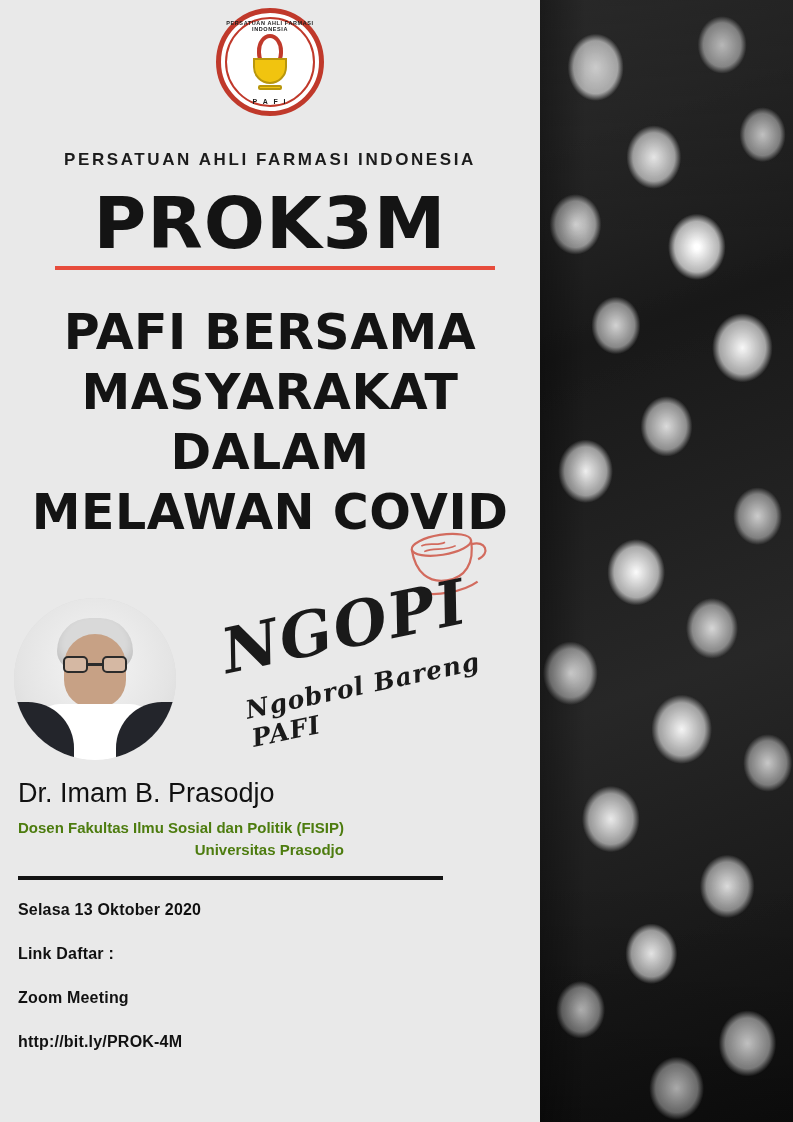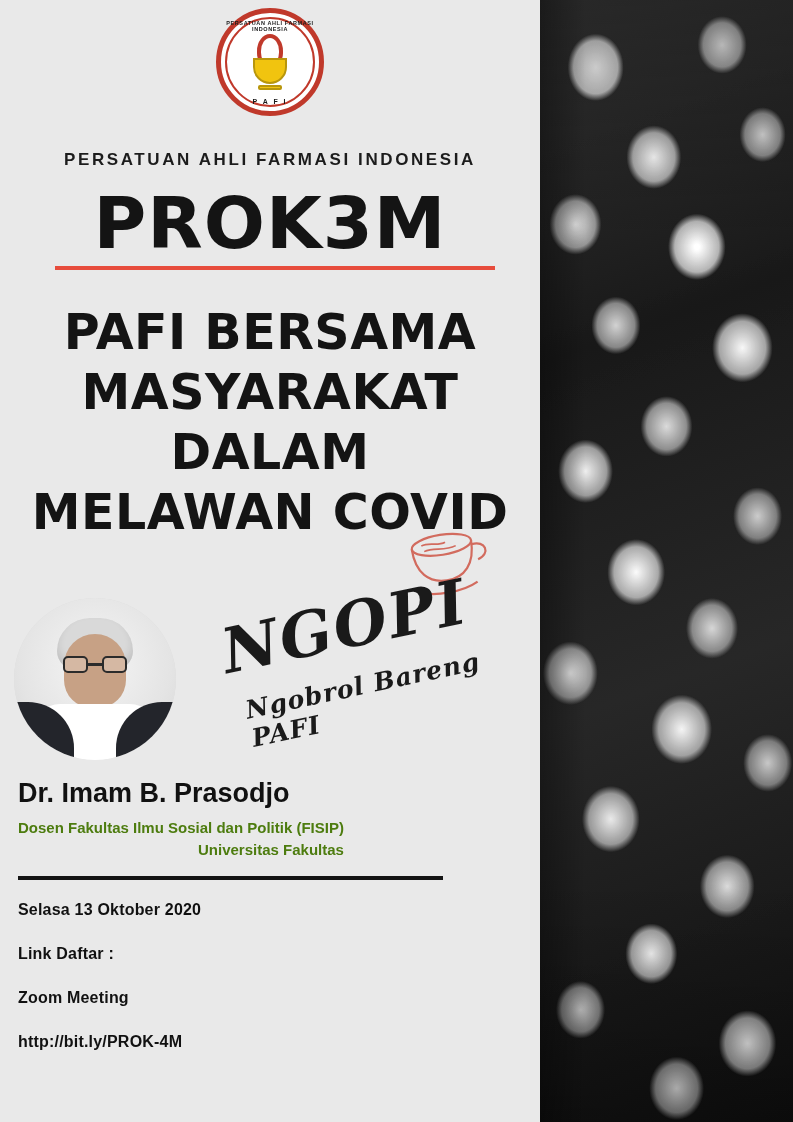--- a/index.html
+++ b/index.html
@@ -335,21 +335,21 @@
     background: #23252b;
   }
   .avatar .suit-l { left: -2px; border-radius: 0 46px 0 0; }
   .avatar .suit-r { right: -2px; border-radius: 46px 0 0 0; }
 
   .speaker-name {
     position: absolute;
     top: 778px;
     left: 18px;
     font-size: 27px;
-    font-weight: bold;
+    font-weight: normal;
     color: #111111;
   }
   .speaker-role {
     position: absolute;
     top: 817px;
     left: 18px;
     font-size: 15px;
     font-weight: bold;
     line-height: 22px;
     color: #4d7c0f;
@@ -438,21 +438,21 @@
         <div class="lens r"></div>
       </div>
       <div class="shirt"></div>
       <div class="suit-l"></div>
       <div class="suit-r"></div>
     </div>
 
     <div class="speaker-name">Dr. Imam B. Prasodjo</div>
     <div class="speaker-role">
       <div>Dosen Fakultas Ilmu Sosial dan Politik (FISIP)</div>
-      <div>Universitas Fakultas</div>
+      <div>Universitas Prasodjo</div>
     </div>
 
     <div class="divider"></div>
 
     <div class="details">
       <div class="line">Selasa 13 Oktober 2020</div>
       <div class="line">Link Daftar :</div>
       <div class="line">Zoom Meeting</div>
       <div class="line">http://bit.ly/PROK-4M</div>
     </div>

